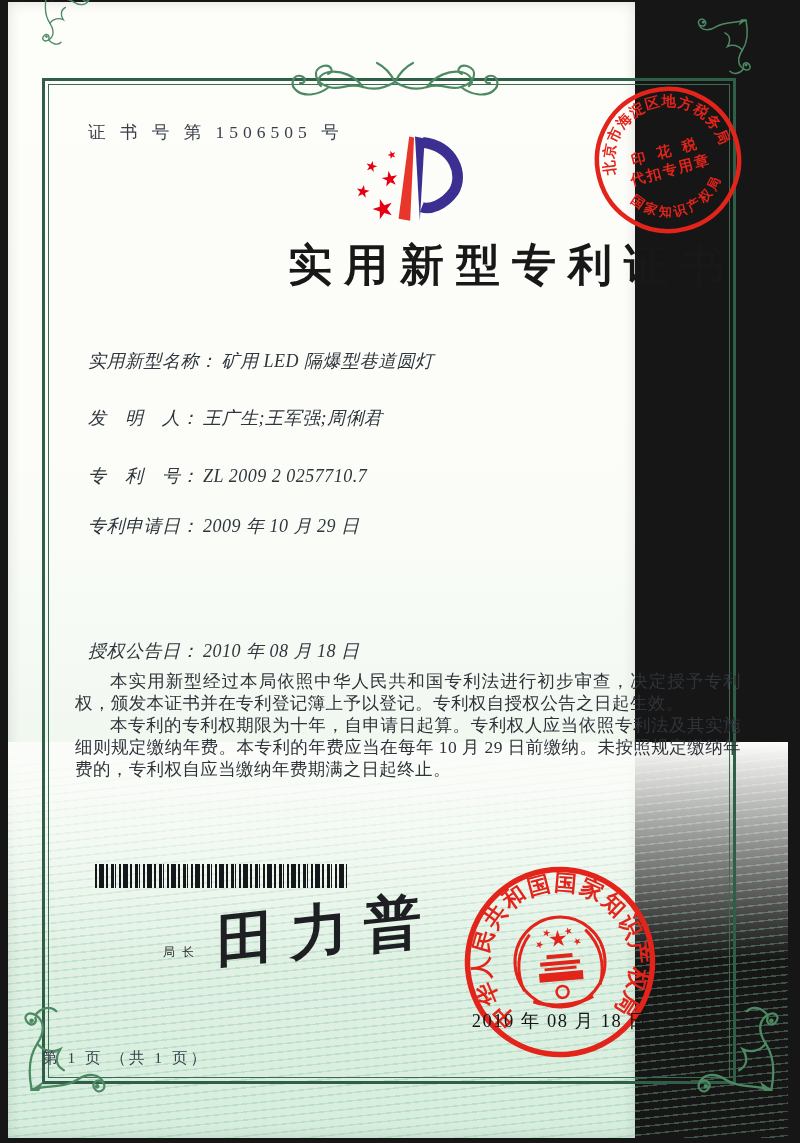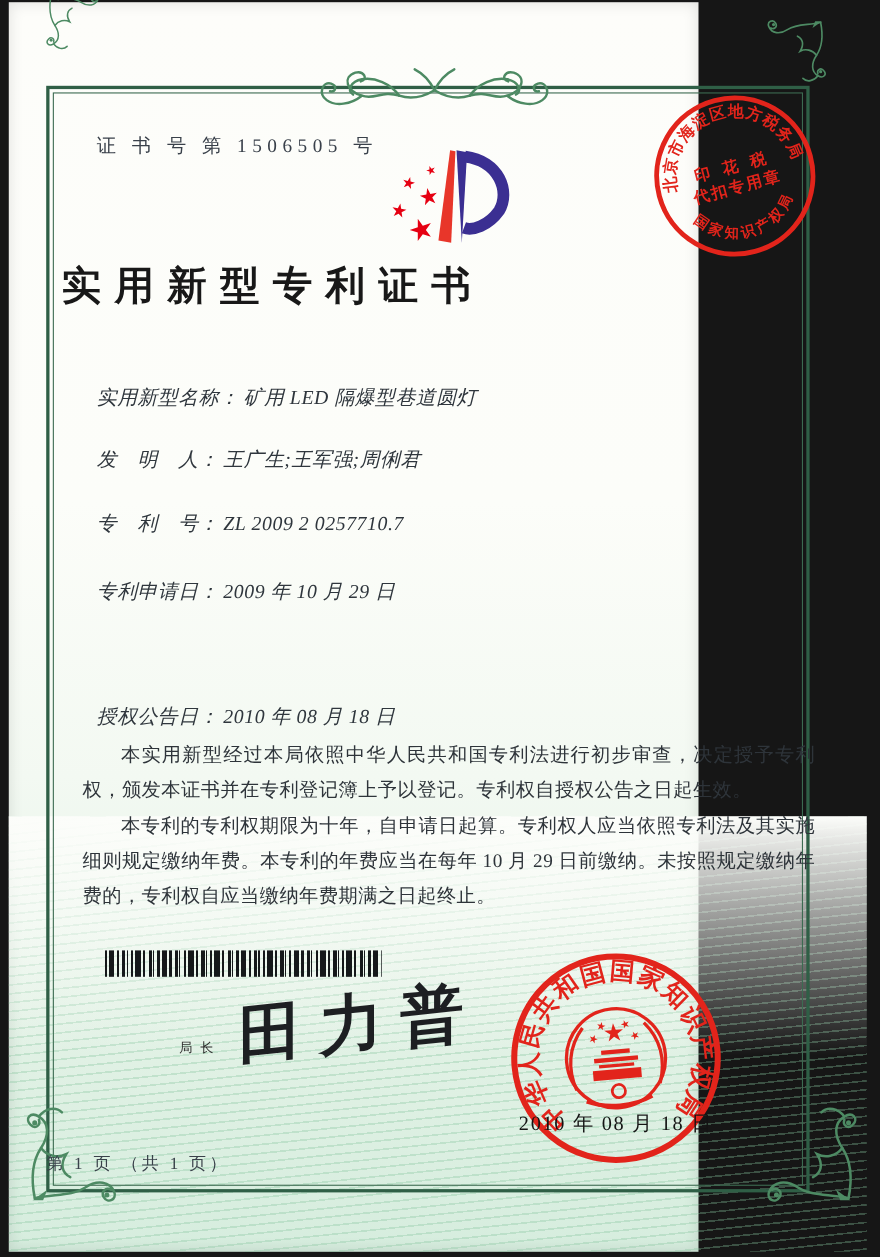--- a/index.html
+++ b/index.html
@@ -22,28 +22,28 @@
   }
   .frame{
     position:absolute;left:34px;top:76px;width:694px;height:1006px;
     border:3px solid #2f5f46;box-sizing:border-box;
   }
   .frame-inner{position:absolute;inset:3px;border:1px solid #3c6b51;}
   .cert-no{
     position:absolute;left:80px;top:118px;font-size:17.5px;letter-spacing:5px;color:#39404a;
   }
   .title{
-    position:absolute;left:34px;top:234px;width:694px;text-align:left;
-    font-size:36px;font-weight:700;letter-spacing:12px;color:#181818;margin-left:14px;
+    position:absolute;left:34px;top:234px;width:694px;text-align:right;
+    font-size:44px;font-weight:700;letter-spacing:12px;color:#181818;
   }
   .field{position:absolute;left:80px;font-size:18px;color:#2f363d;letter-spacing:.5px;white-space:nowrap;font-style:italic;}
   .field .lbl{margin-right:4px;}
   .paras{
     position:absolute;left:67px;top:668px;width:666px;
-    font-size:17.5px;line-height:32px;color:#2e343a;letter-spacing:.4px;text-align:justify;
+    font-size:17.5px;line-height:22px;color:#2e343a;letter-spacing:.4px;text-align:justify;
   }
   .paras p{margin:0;text-indent:2em;}
   .barcode{
     position:absolute;left:87px;top:862px;width:252px;height:24px;
     background:repeating-linear-gradient(90deg,
       #15181a 0 2px,transparent 2px 4px,#15181a 4px 9px,transparent 9px 11px,
       #15181a 11px 13px,transparent 13px 16px,#15181a 16px 19px,transparent 19px 20px,
       #15181a 20px 21px,transparent 21px 24px);
   }
   .sig-title{position:absolute;left:155px;top:942px;font-size:12px;letter-spacing:7px;color:#2b2b2b;}
@@ -154,21 +154,21 @@
 
   <div class="field" style="top:347px">
     <span class="lbl">实用新型名称：</span><span>矿用 LED 隔爆型巷道圆灯</span>
   </div>
   <div class="field" style="top:404px">
     <span class="lbl">发　明　人：</span><span>王广生;王军强;周俐君</span>
   </div>
   <div class="field" style="top:462px">
     <span class="lbl">专　利　号：</span><span>ZL 2009 2 0257710.7</span>
   </div>
-  <div class="field" style="top:524px">
+  <div class="field" style="top:512px">
     <span class="lbl">专利申请日：</span><span>2009 年 10 月 29 日</span>
   </div>
   <div class="field" style="top:637px">
     <span class="lbl">授权公告日：</span><span>2010 年 08 月 18 日</span>
   </div>
 
   <div class="paras">
     <p>本实用新型经过本局依照中华人民共和国专利法进行初步审查，决定授予专利权，颁发本证书并在专利登记簿上予以登记。专利权自授权公告之日起生效。</p>
     <p>本专利的专利权期限为十年，自申请日起算。专利权人应当依照专利法及其实施细则规定缴纳年费。本专利的年费应当在每年 10 月 29 日前缴纳。未按照规定缴纳年费的，专利权自应当缴纳年费期满之日起终止。</p>
   </div>

